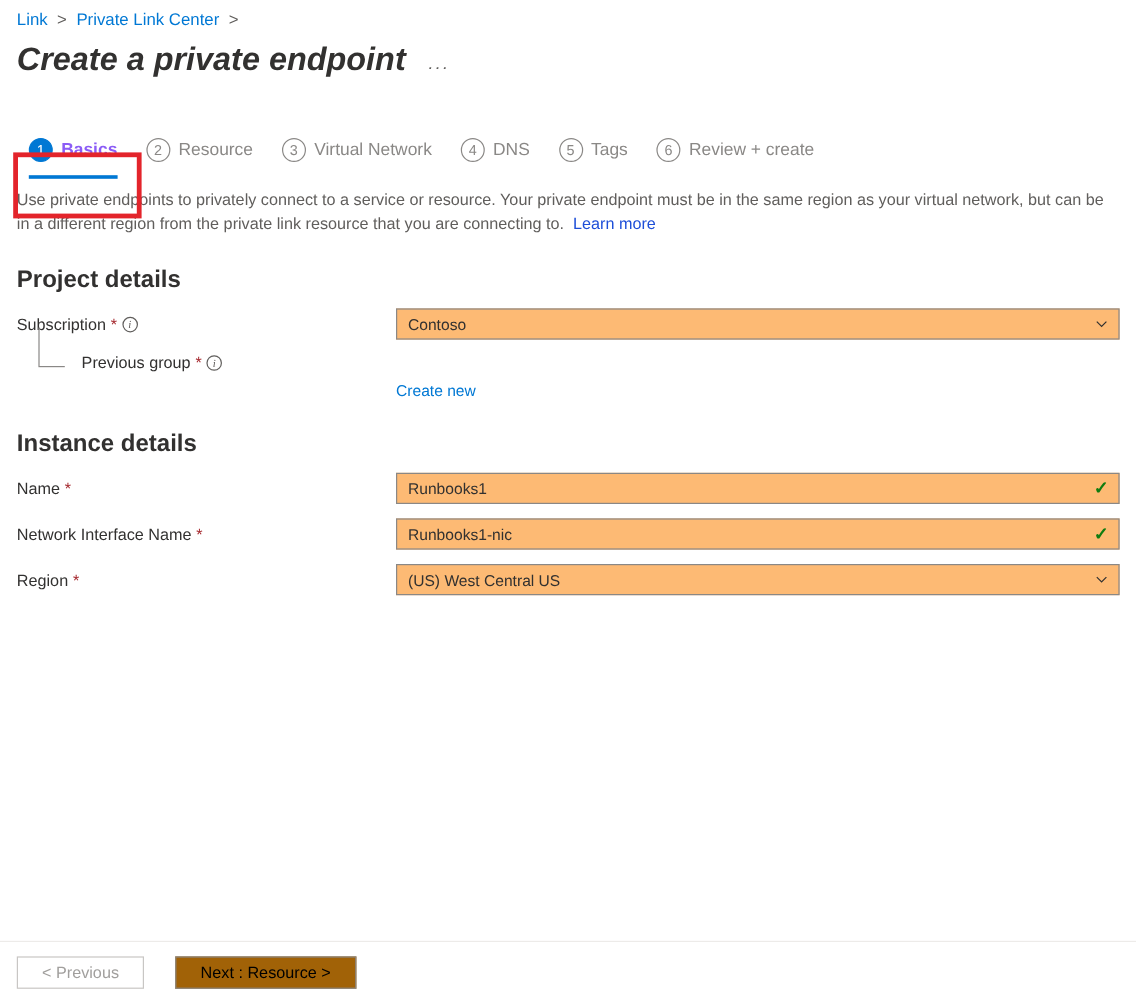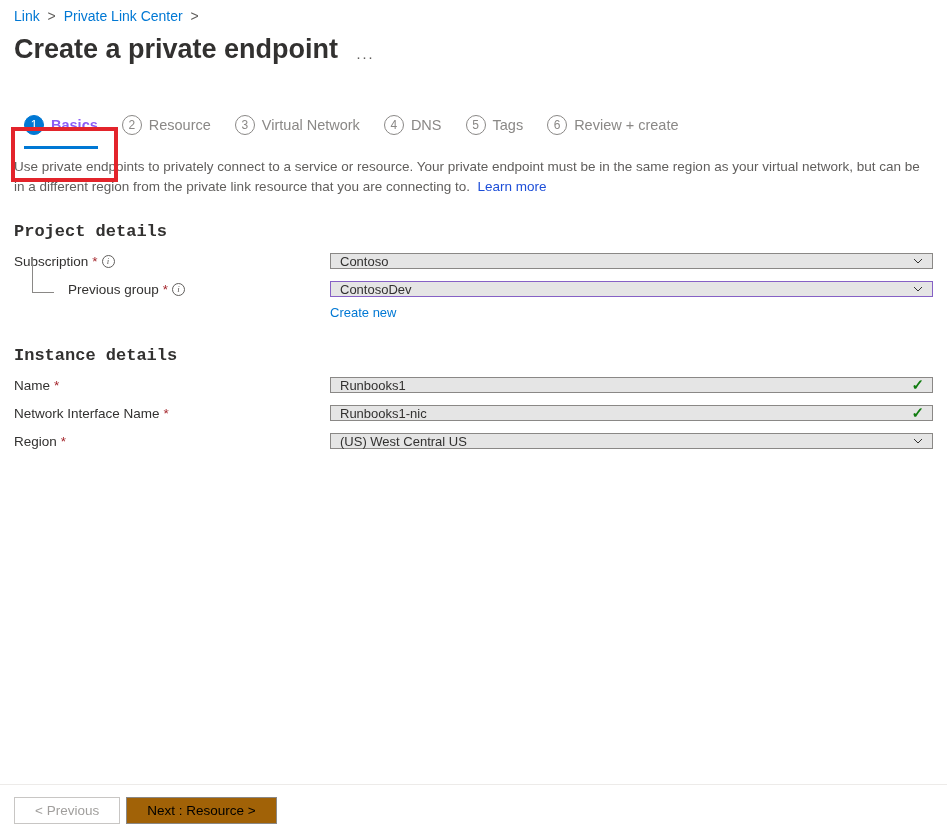--- a/index.html
+++ b/index.html
@@ -21,20 +21,21 @@
       text-decoration: none;
     }
     .breadcrumb .sep {
       color: #605e5c;
       margin: 0 4px;
     }
     .page-title-row {
       display: flex;
       align-items: flex-end;
       padding: 6px 14px 20px 14px;
+      font-style: italic;
     }
     .page-title {
       font-size: 27px;
       font-weight: 600;
       color: #323130;
       margin-right: 18px;
     }
     .dots-icon {
       color: #605e5c;
       font-size: 15px;
@@ -105,25 +106,24 @@
       height: 46px;
     }
     .intro {
       padding: 14px 14px 0 14px;
       font-size: 13.5px;
       color: #605e5c;
       line-height: 1.45;
     }
     .intro a { color: #1d4ed8; text-decoration: none; }
     .section-title {
-      font-size: 17px;
+      font-size: 20px;
       font-weight: 600;
       color: #323130;
       padding: 26px 14px 6px 14px;
-      font-family: Liberation Mono, monospace;
     }
     .field-row {
       display: flex;
       align-items: center;
       padding: 6px 14px;
     }
     .field-label {
       width: 316px;
       font-size: 13.5px;
       color: #323130;
@@ -166,23 +166,23 @@
       font-style: italic;
       font-family: Georgia, serif;
       color: #605e5c;
     }
     .field-control {
       flex: 1;
       max-width: 608px;
     }
     .select-box, .text-box {
       width: 100%;
-      height: 16px;
+      height: 26px;
       border: 1px solid #8a8886;
-      background: #e5e5e5;
+      background: #fdba74;
       padding: 0 28px 0 9px;
       font-size: 13px;
       color: #323130;
       position: relative;
       display: flex;
       align-items: center;
     }
     .select-box .chev {
       position: absolute;
       right: 8px;
@@ -209,21 +209,21 @@
       font-size: 13px;
     }
     .footer-bar {
       position: absolute;
       left: 0;
       right: 0;
       bottom: 0;
       border-top: 1px solid #edebe9;
       padding: 12px 14px 14px 14px;
       display: flex;
-      gap: 6px;
+      gap: 26px;
       background: #fff;
     }
     .btn {
       height: 27px;
       padding: 0 20px;
       border: 1px solid #8a8886;
       background: #a16207;
       font-size: 13.5px;
       cursor: pointer;
       display: inline-flex;
@@ -306,30 +306,20 @@
     </div>
   </div>
 </div>
 
 <div class="field-row">
   <div class="field-label indent">
     <span>Previous group</span>
     <span class="req">*</span>
     <span class="info-icon">i</span>
   </div>
-  <div class="field-control">
-    <div class="select-box rg-select">
-      <span>ContosoDev</span>
-      <span class="chev">
-        <svg width="12" height="12" viewBox="0 0 12 12">
-            <path d="M2 4 L6 8 L10 4" stroke="#323130" stroke-width="1" fill="none"></path>
-          </svg>
-      </span>
-    </div>
-  </div>
 </div>
 <div class="create-new">
   <a href="#">Create new</a>
 </div>
 
 <div class="section-title">Instance details</div>
 
 <div class="field-row">
   <div class="field-label">
     <span>Name</span>

